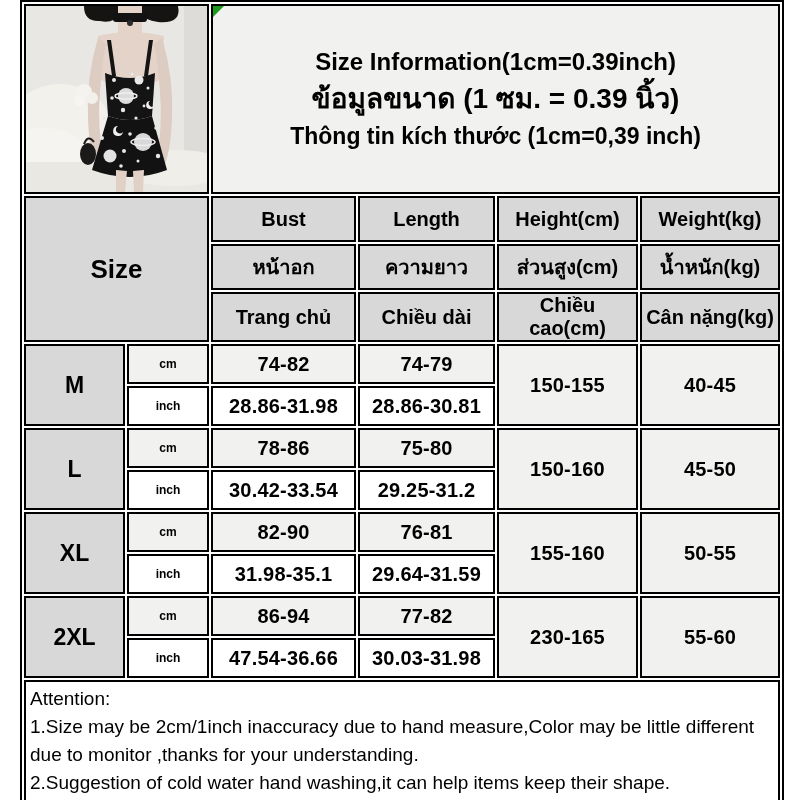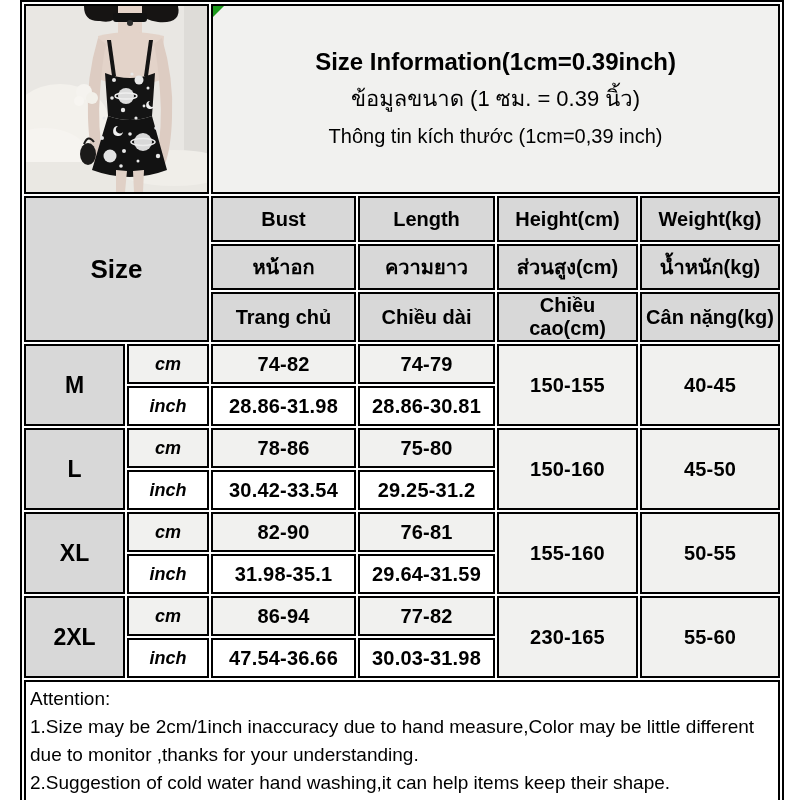--- a/index.html
+++ b/index.html
@@ -9,34 +9,34 @@
     border:2px solid #000;width:758px;table-layout:fixed;}
   td{border:2px solid #000;text-align:center;vertical-align:middle;
     box-sizing:border-box;overflow:hidden;padding:0;}
   
   .hdr{background:#d8d8d8;font-weight:bold;font-size:20px;}
   .grey{background:#f1f1ef;}
   .white{background:#ffffff;}
   
   .size-big{font-size:26px;font-weight:bold;background:#d8d8d8;text-align:center;}
   .size-label{font-size:23px;font-weight:bold;background:#d8d8d8;}
-  .unit{font-size:18px;font-weight:bold;font-style:italic;}
+  .unit{font-size:12px;font-weight:bold;}
   .val{font-size:20px;font-weight:bold;letter-spacing:0.2px;margin-top:20px;}
   
   tr.photo-row td{height:186px;margin-top:16px;}
   tr.hrow td{height:46px;}
   tr.srow td{height:40px;}
   tr.attention-row td{height:166px;}
   
   .photo-cell{padding:0;background:#e9e7e3;}
   .photo-cell svg{display:block;}
   .title-cell{background:#f1f1ef;position:relative;}
   .title-line-en{font-size:24px;font-weight:bold;line-height:38px;}
-  .title-line-th{font-size:22px;font-weight:normal;line-height:36px;}
-  .title-line-vi{font-size:20px;font-weight:normal;line-height:38px;}
+  .title-line-th{font-size:28px;font-weight:bold;line-height:36px;}
+  .title-line-vi{font-size:23px;font-weight:bold;line-height:38px;}
   .corner-marker{position:absolute;left:0;top:0;width:0;height:0;
     border-top:11px solid #1d9a1d;border-right:11px solid transparent;}
   
   .attention-cell{background:#ffffff;text-align:left;vertical-align:top;
     padding:3px 4px;font-size:19px;font-weight:normal;line-height:28px;}
 </style>
 </head>
 <body>
 
 <div class="sheet">

